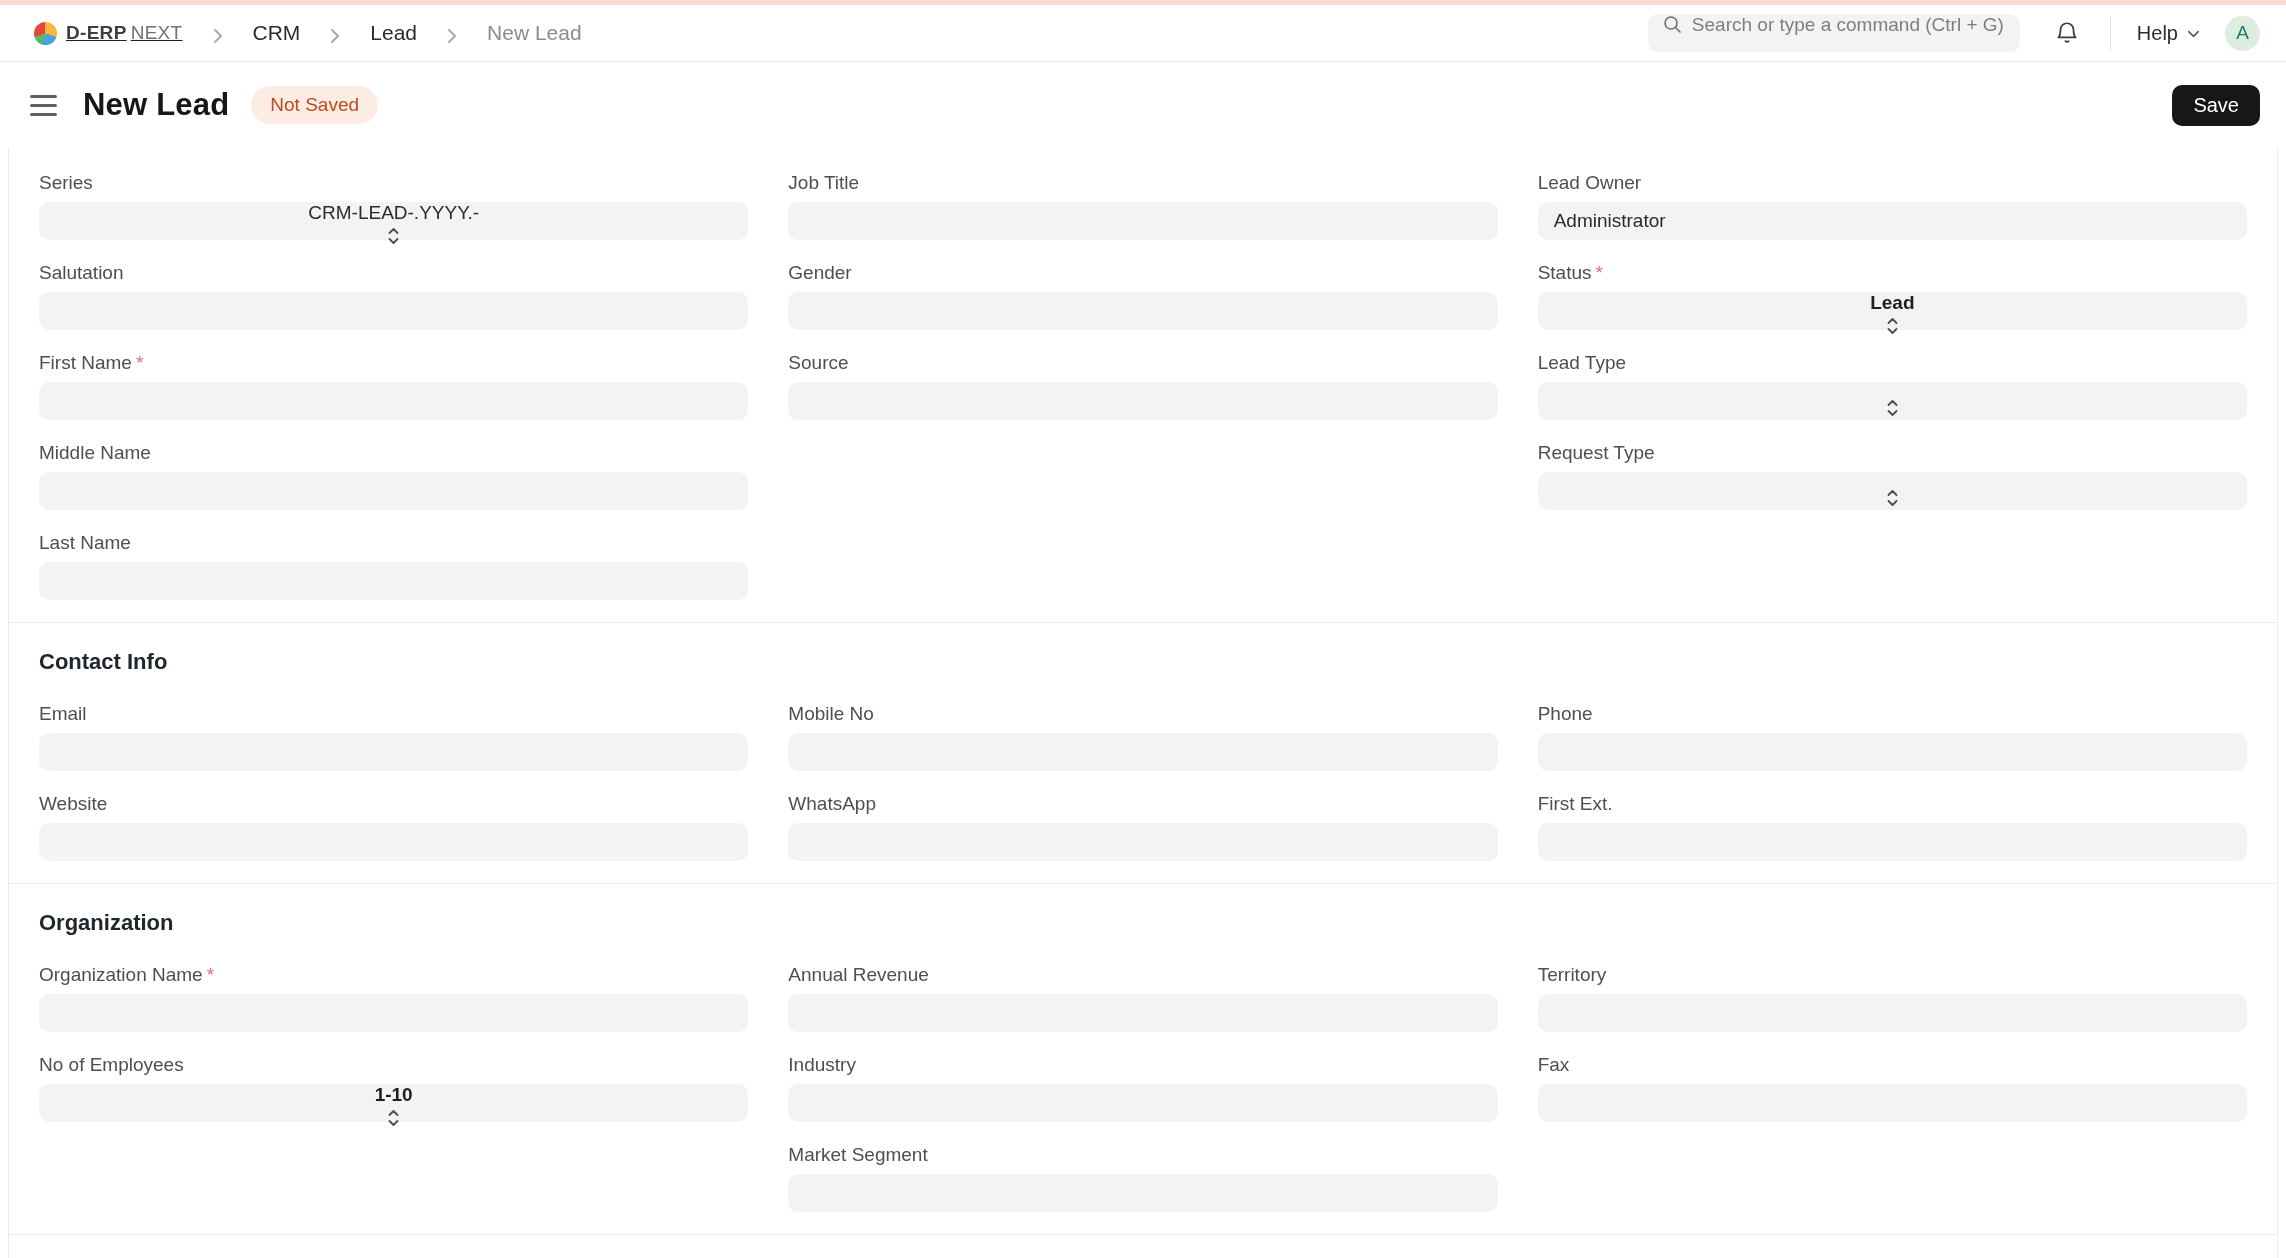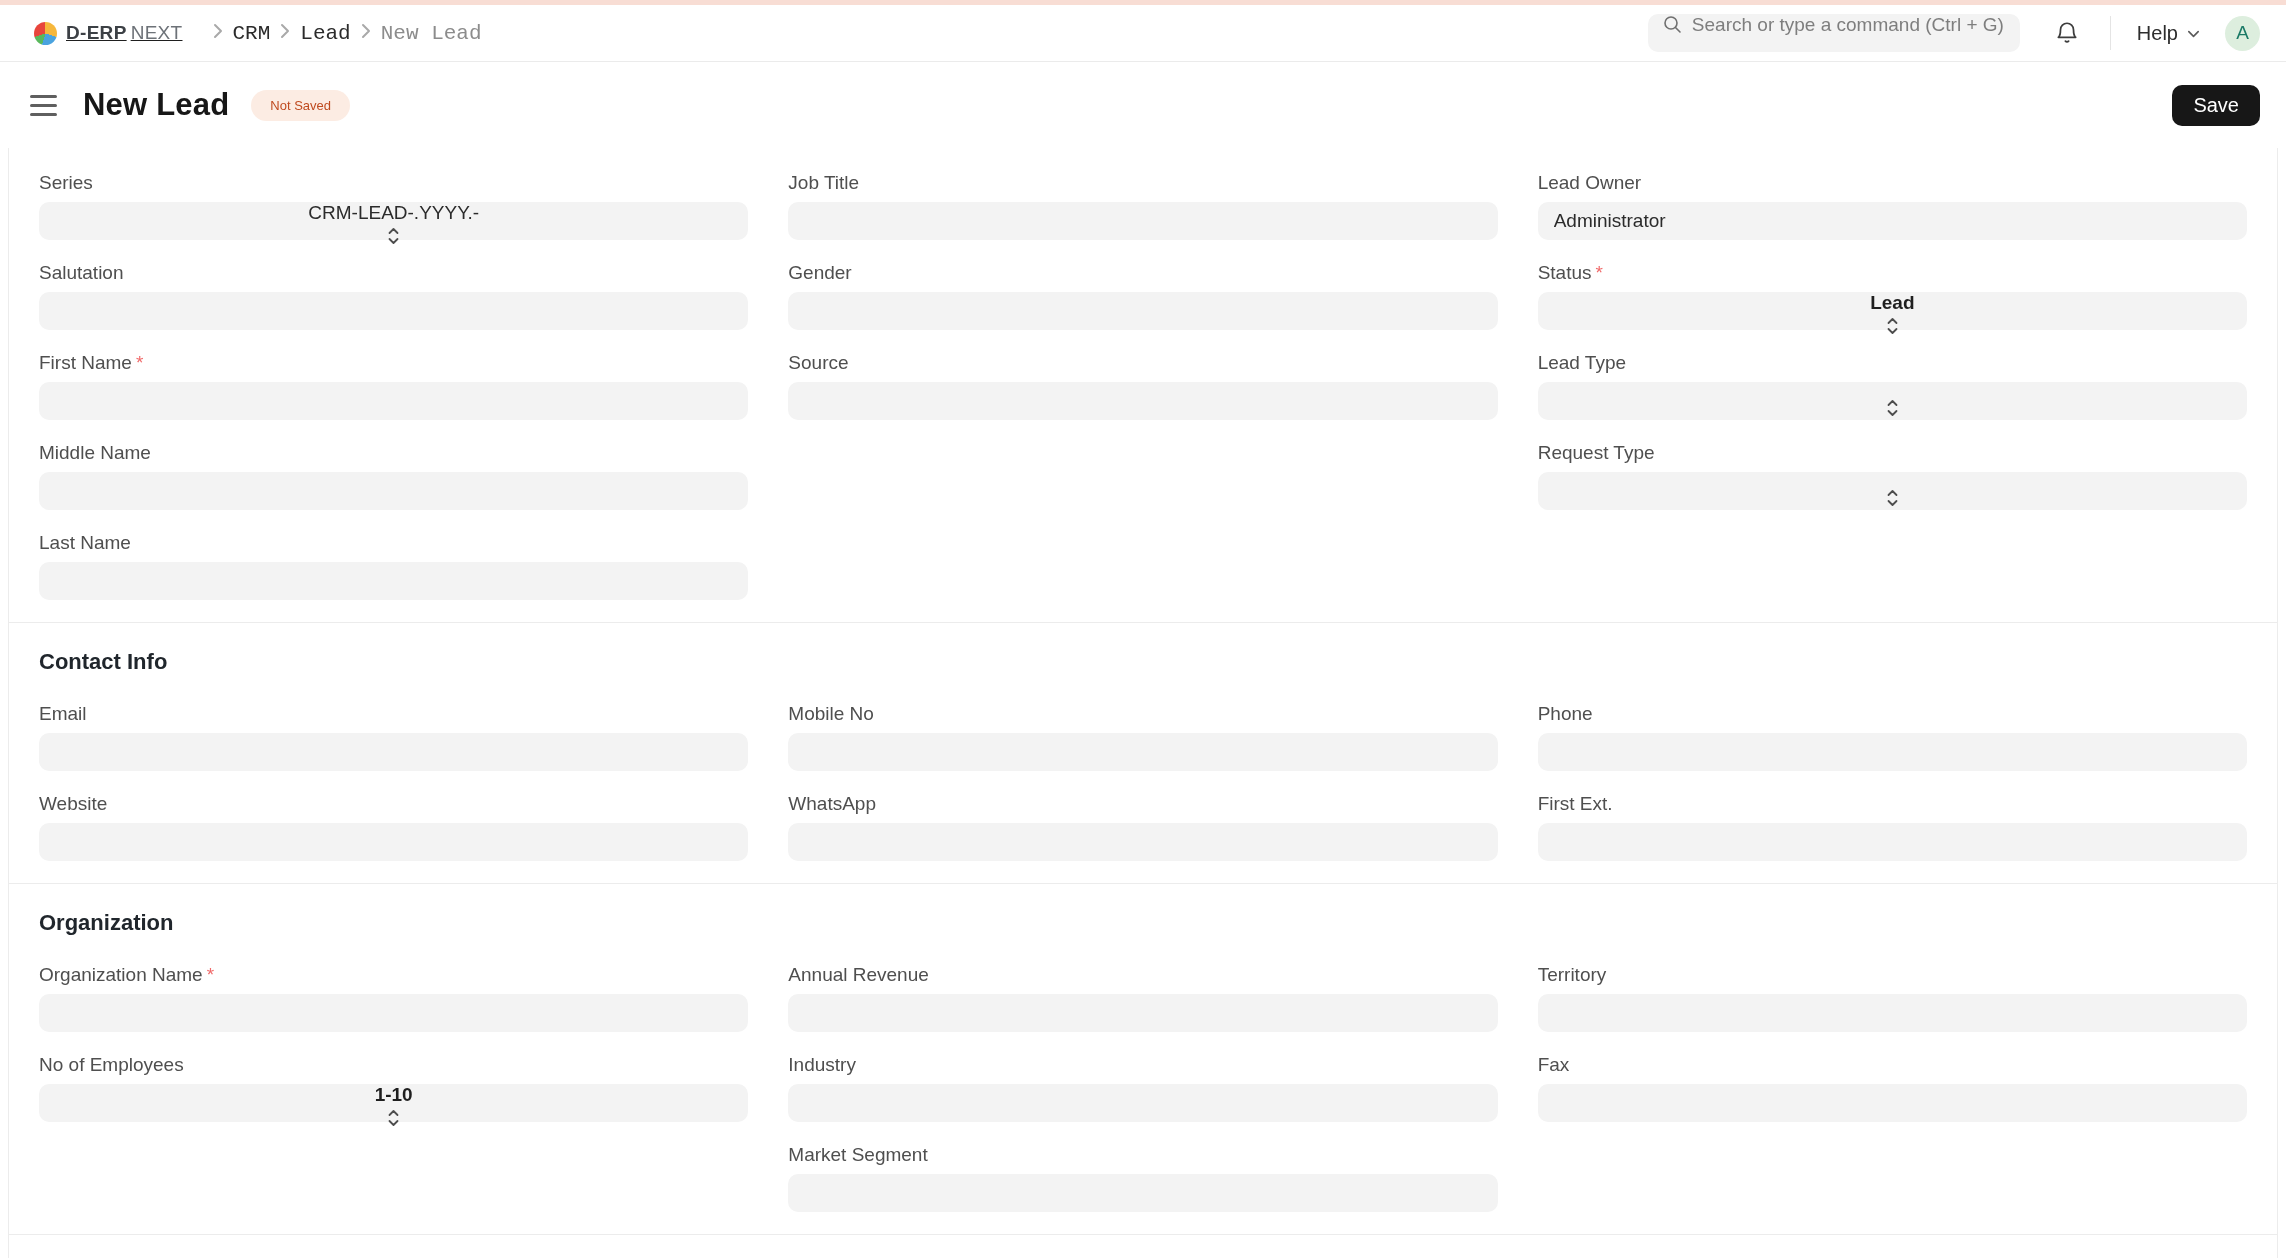--- a/index.html
+++ b/index.html
@@ -11,21 +11,21 @@
 
   
   .navbar { height:57px; background:#ffffff; border-bottom:1px solid #ebebeb;
     display:flex; align-items:center; padding:0 26px 0 34px; }
   .logo { display:flex; align-items:center; gap:9px;text-decoration:underline; }
   .logo-circle { width:23px; height:23px; border-radius:50%;
     background:conic-gradient(#f6b73c 0 30%, #4aa3df 30% 55%, #59b95c 55% 70%, #e8453c 70% 100%); }
   .logo-text { font-size:19px; letter-spacing:.3px; }
   .logo-text .lt-b { font-weight:700; color:#3c4045; }
   .logo-text .lt-l { font-weight:400; color:#6d7278; margin-left:4px; }
-  .breadcrumb { display:flex; align-items:flex-start; margin-left:28px; gap:8px;font-family:Liberation Mono, monospace; }
+  .breadcrumb { display:flex; align-items:flex-end; margin-left:28px; gap:28px; }
   .bc-sep { color:#a9a9a9; display:flex; align-items:center; }
   .bc-item { font-size:21px; color:#2b2b2b; font-weight:500; cursor:pointer; }
   .bc-item.current { color:#8c8c8c; font-weight:400; cursor:default; }
   .nav-right { margin-left:auto; display:flex; align-items:center; }
   .searchbar { width:372px; height:38px; background:#f3f3f3; border-radius:10px;
     display:flex; align-items:flex-start; padding:0 14px; gap:10px; }
   .searchbar input { border:none; outline:none; background:transparent; width:100%;
     font-size:19px; color:#444; font-family:"Liberation Sans", sans-serif; }
   .searchbar input::placeholder { color:#7e7e7e; }
   .bell { margin-left:34px; display:flex; align-items:center; cursor:pointer; }
@@ -33,21 +33,21 @@
   .help { display:flex; align-items:center; gap:8px; font-size:20px; color:#2d2d2d; cursor:pointer; }
   .avatar { width:35px; height:35px; border-radius:50%; background:#ddeede; color:#1b7a66;
     font-size:19px; font-weight:500; display:flex; align-items:center; justify-content:center;
     margin-left:24px; cursor:pointer; }
 
   
   .page-header { height:86px; display:flex; align-items:center; padding:0 26px 0 30px; background:#fff; }
   .hamburger { width:27px; display:flex; flex-direction:column; gap:6px; cursor:pointer; padding:4px 0; }
   .hamburger span { height:3px; background:#5f5f5f; border-radius:2px; }
   .page-title { font-size:31px; font-weight:700; color:#171717; margin-left:26px; letter-spacing:.2px; }
-  .status-badge { margin-left:22px; background:#fcece3; color:#bf4a1f; font-size:13px;
+  .status-badge { margin-left:22px; background:#fcece3; color:#bf4a1f; font-size:19px;
     padding:8px 19px; border-radius:999px; }
   .save-btn { margin-left:auto; background:#171717; color:#ffffff; border:none; cursor:pointer;
     font-size:20px; font-weight:500; padding:9px 21px; border-radius:10px;
     font-family:"Liberation Sans", sans-serif; }
 
   
   .card { margin:0 8px; border-left:1px solid #ececec; border-right:1px solid #ececec; }
   .sect { padding:0 30px; }
   .grid3 { display:grid; grid-template-columns:1fr 1fr 1fr; column-gap:40px; }
   .divider { border-top:1px solid #ececec; }

